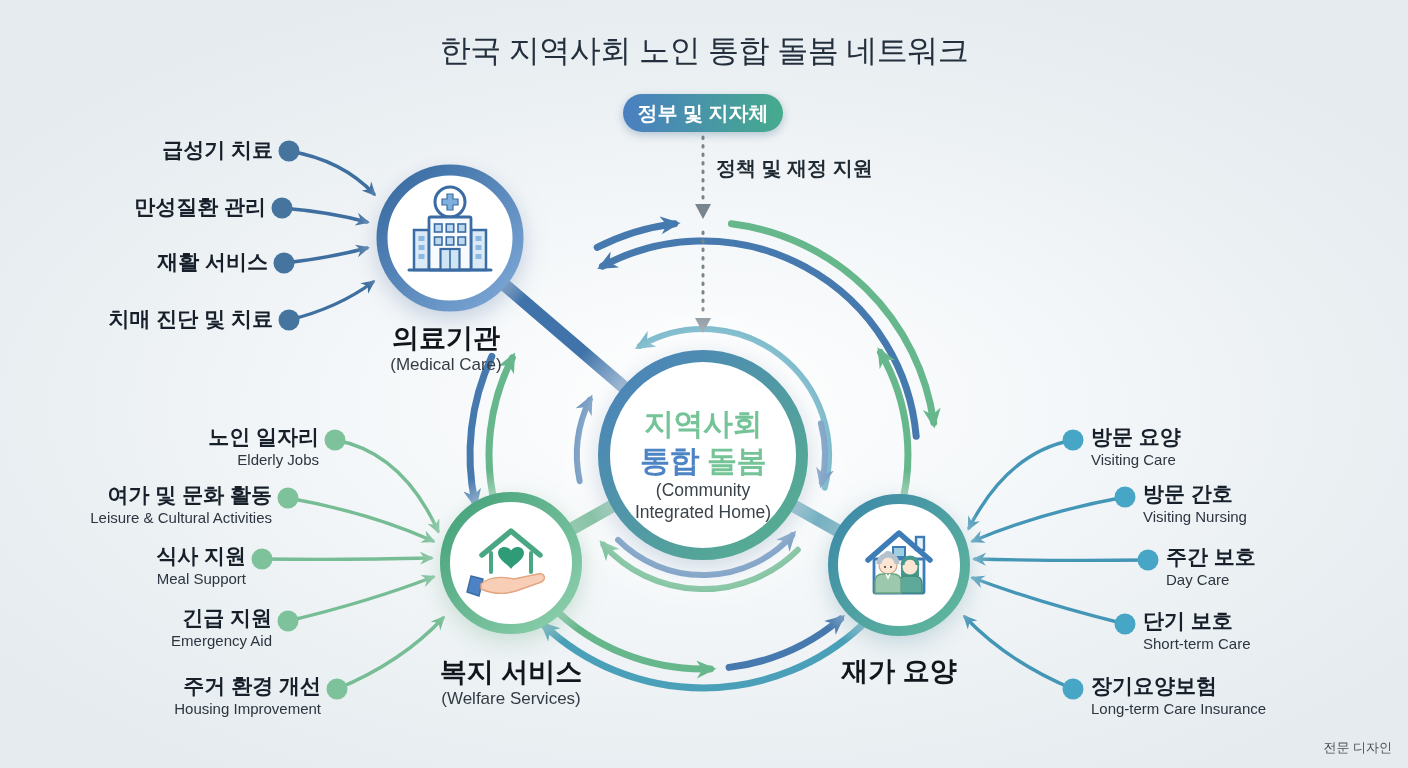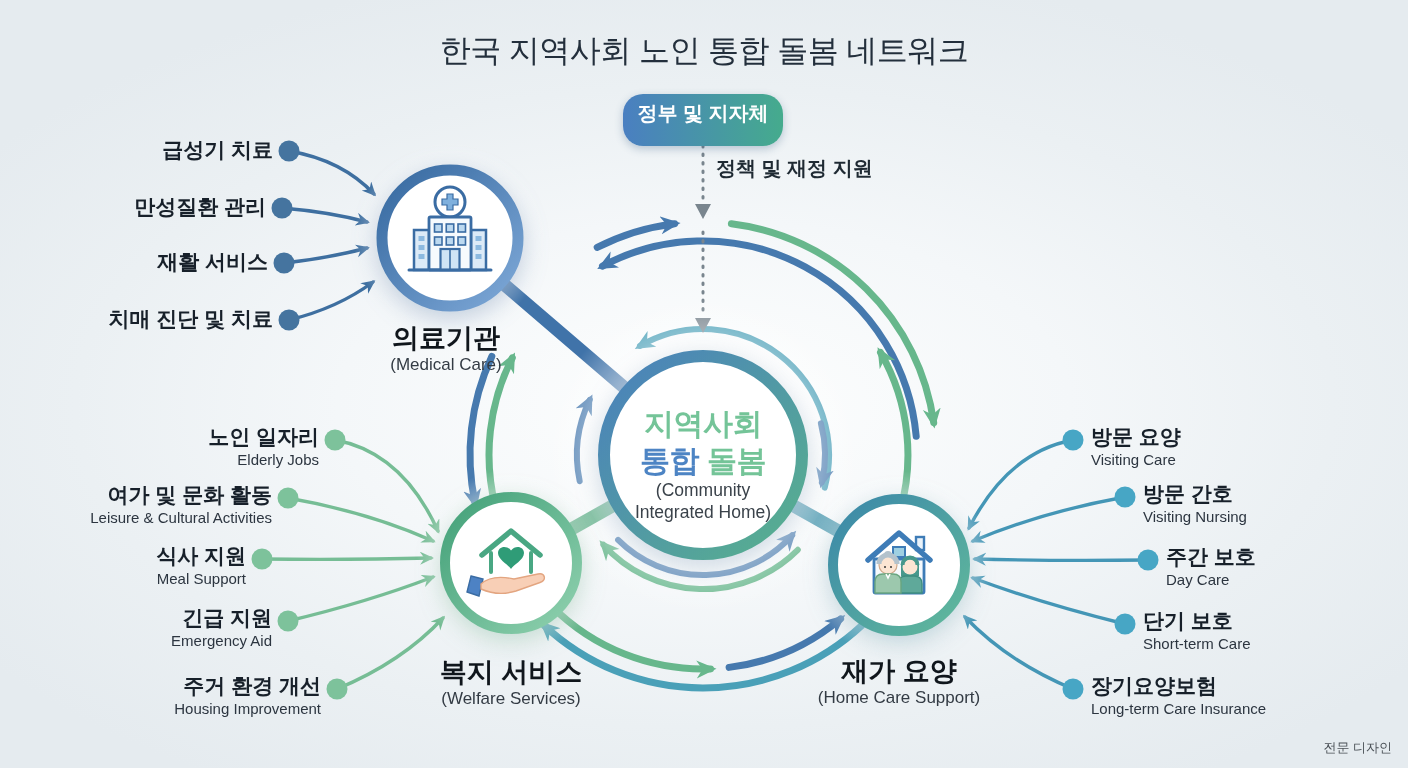--- a/index.html
+++ b/index.html
@@ -6,21 +6,21 @@
   .canvas{
     position:relative; width:1408px; height:768px; overflow:hidden;
     background:
       radial-gradient(ellipse 62% 58% at 50% 53%, #fdfefe 0%, #f4f7f9 42%, #ebf0f3 72%, #e5ebef 100%);
     font-family:"Liberation Sans","DejaVu Sans",sans-serif;
   }
   svg.layer{position:absolute;left:0;top:0;}
   .txt{position:absolute; white-space:nowrap;}
   .title{left:0;right:0;top:30px;text-align:center;font-size:31px;font-weight:400;color:#232f3c;letter-spacing:-0.5px;}
   .pill{
-    left:623px;top:94px;width:160px;height:52px;border-radius:20px;
+    left:623px;top:94px;width:160px;height:38px;border-radius:20px;
     background:linear-gradient(90deg,#4a7fc1,#45ab8d);
     color:#fff;font-size:20px;font-weight:700;text-align:center;line-height:38px;
     box-shadow:0 3px 8px rgba(50,90,130,.30);
   }
   .policy{left:716px;top:155px;font-size:20px;font-weight:700;color:#1f2a33;}
   .node-label{text-align:center;width:200px;}
   .node-ko{font-size:27px;font-weight:700;color:#10161c;line-height:32px;}
   .node-en{font-size:17px;color:#333b44;line-height:22px;}
   .center-label{left:588px;top:405px;width:230px;text-align:center;}
   .c-ko{font-size:30px;font-weight:700;line-height:37px;letter-spacing:-0.5px;}
@@ -231,21 +231,20 @@
 <div class="txt node-label" style="left:346px;top:322px;">
   <div class="node-ko">의료기관</div>
   <div class="node-en">(Medical Care)</div>
 </div>
 <div class="txt node-label" style="left:411px;top:656px;">
   <div class="node-ko">복지 서비스</div>
   <div class="node-en">(Welfare Services)</div>
 </div>
 <div class="txt node-label" style="left:799px;top:655px;">
   <div class="node-ko">재가 요양</div>
-  <div class="node-en">(Home Care Support)</div>
 </div>
 
 <div class="txt item ra" style="right:1135px;top:136px;">
       <div class="ko">급성기 치료</div>
     </div>
 <div class="txt item ra" style="right:1142px;top:193px;">
       <div class="ko">만성질환 관리</div>
     </div>
 <div class="txt item ra" style="right:1140px;top:248px;">
       <div class="ko">재활 서비스</div>

